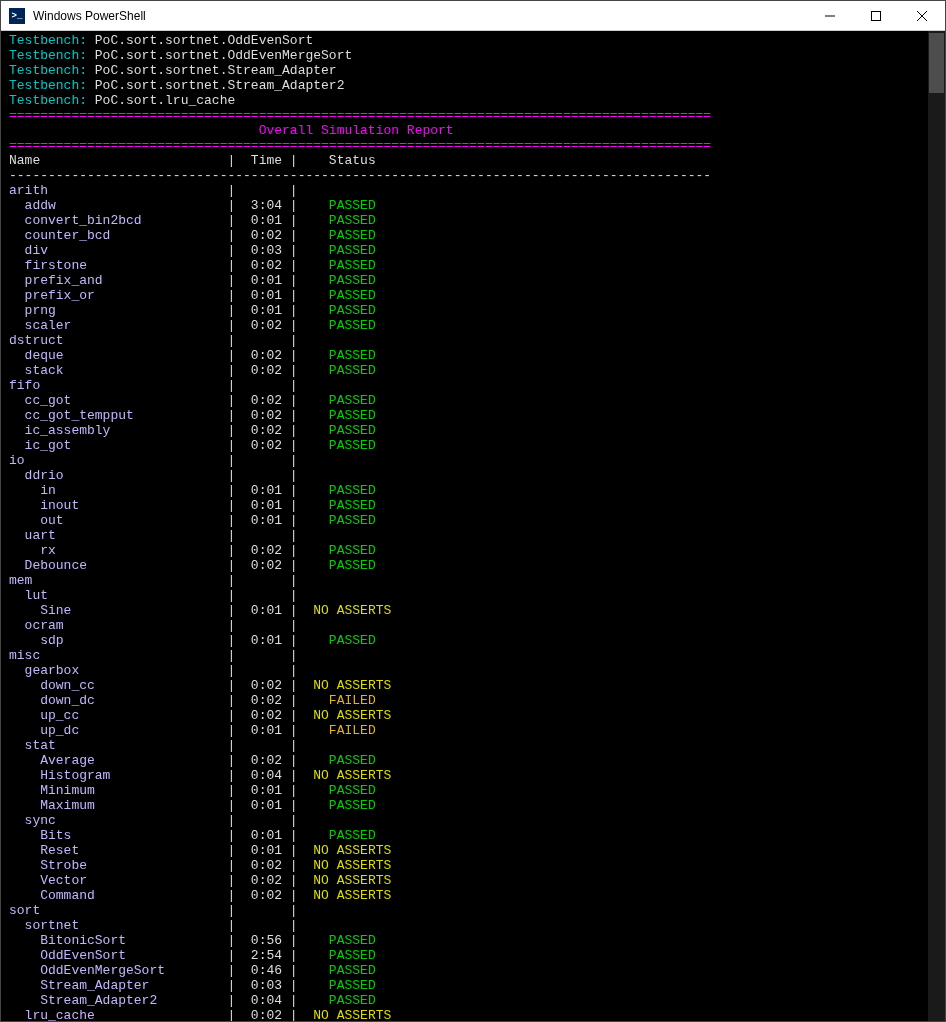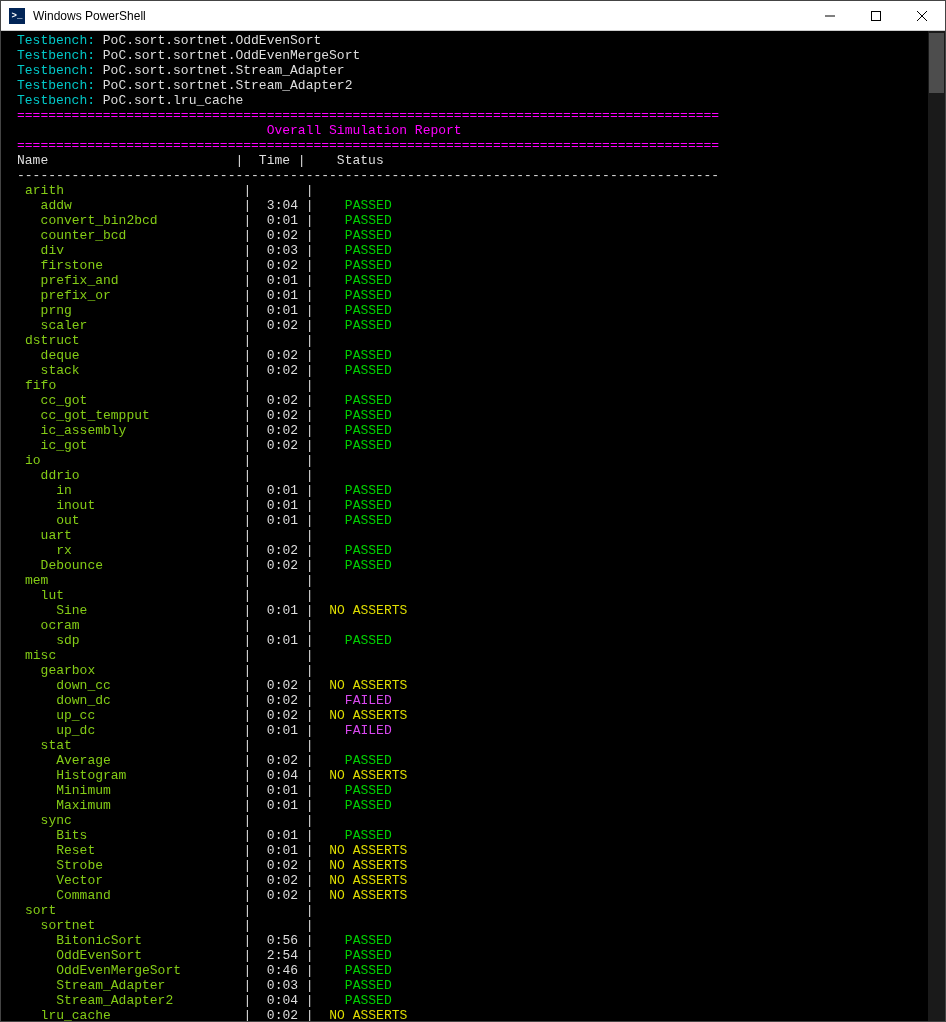--- a/index.html
+++ b/index.html
@@ -69,21 +69,21 @@
       height: 10px;
     }
     .console-body {
       flex: 1;
       background: #000;
       display: flex;
       overflow: hidden;
     }
     .console-content {
       flex: 1;
-      padding: 2px 16px;
+      padding: 2px 8px;
       white-space: pre;
       line-height: 15px;
       color: #ccc;
       overflow: hidden;
     }
     .scrollbar {
       width: 17px;
       background: #2b2b2b;
       position: relative;
     }
@@ -100,22 +100,22 @@
       width: 15px;
       left: 1px;
       height: 60px;
       background: #4d4d4d;
     }
     .c-cyan { color: #00c8c8; }
     .c-white { color: #dedede; }
     .c-magenta { color: #ff00ff; }
     .c-green { color: #00d200; font-family: Liberation Mono, monospace; }
     .c-yellow { color: #dede00; margin-top: 28px; }
-    .c-red { color: #d946ef; }
-    .c-grey { color: #84cc16; margin-left: 8px; }
+    .c-red { color: #eab308; }
+    .c-grey { color: #c4b5fd; }
   </style>
 </head>
 <body>
 
 <div class="window">
   <div class="titlebar">
     <div class="titlebar-icon">&gt;_</div>
     <div class="titlebar-title">Windows PowerShell</div>
     <div class="titlebar-controls">
       <div class="titlebar-btn">

